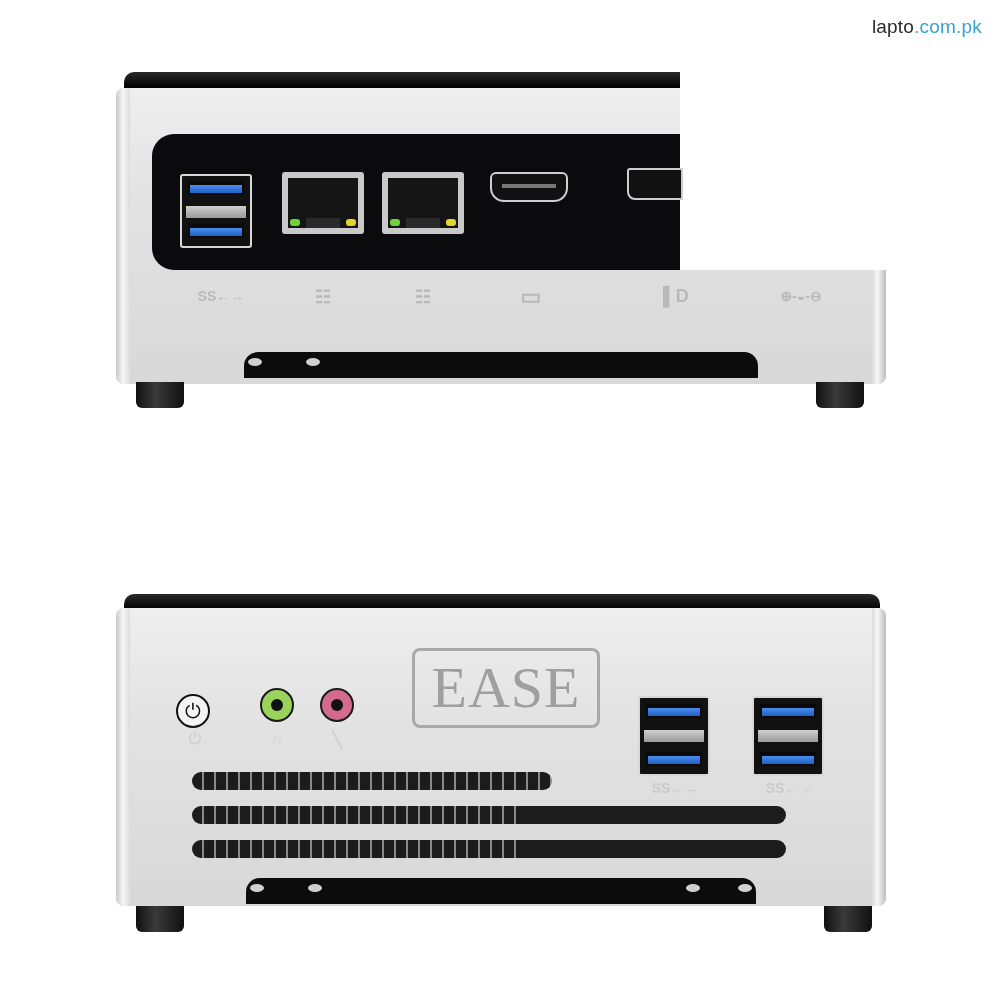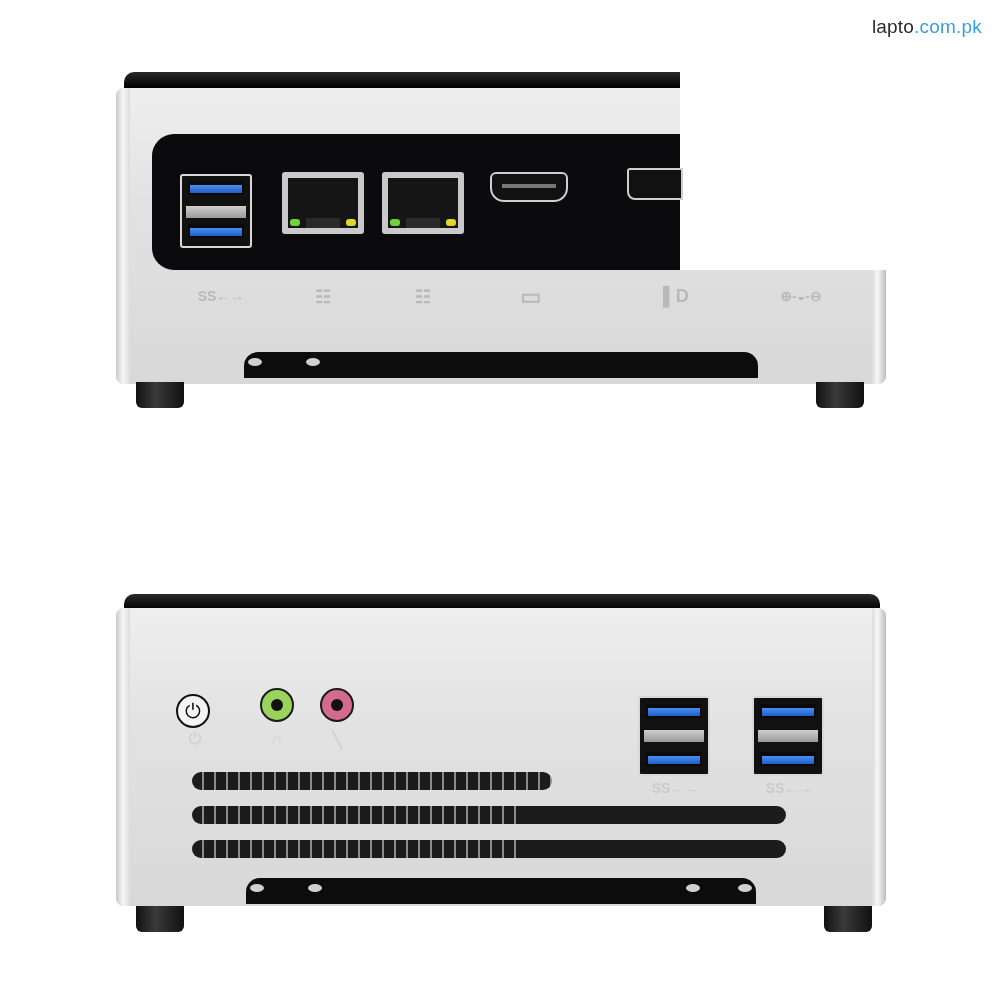--- a/index.html
+++ b/index.html
@@ -134,20 +134,21 @@
       <div class="inner"></div>
     </div>
   <div class="jack pink" style="left:320px; top:108px;">
       <div class="inner"></div>
     </div>
 
   <div class="label-icon" style="left:180px; top:150px; width:30px; font-size:16px; color:#d2d2d2;">⏻</div>
   <div class="label-icon" style="left:262px; top:150px; width:30px; font-size:16px; color:#d2d2d2;">∩</div>
   <div class="label-icon" style="left:322px; top:150px; width:30px; font-size:16px; color:#d2d2d2;">╲</div>
 
+  <div class="ease-logo">EASE</div>
 
   <div class="usb-stack" style="left:638px; top:116px; width:72px; height:80px;">
     <div class="usb-port" style="top:6px;">
         <div class="tongue"></div>
       </div>
     <div class="usb-mid" style="top:32px;"></div>
     <div class="usb-port" style="top:54px;">
         <div class="tongue"></div>
       </div>
   </div>

